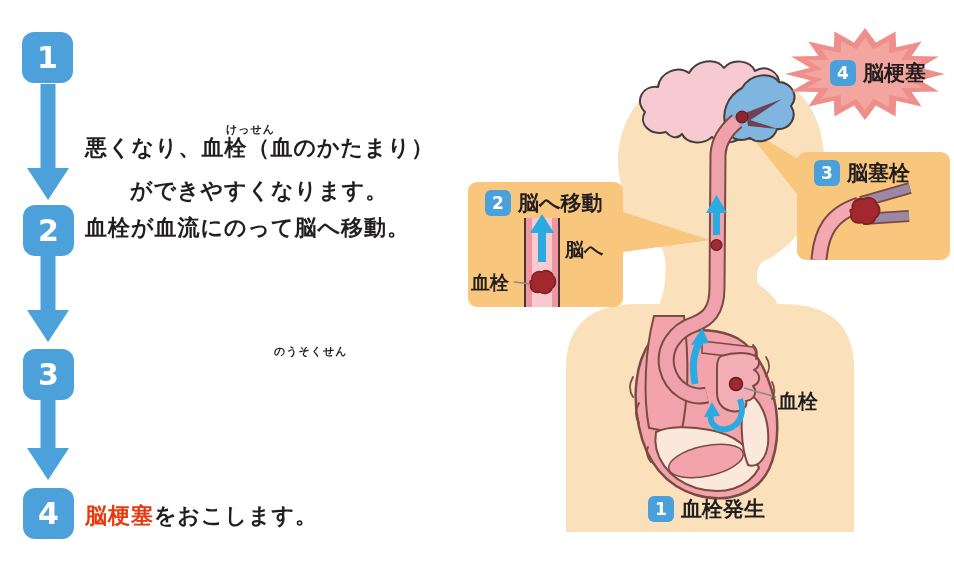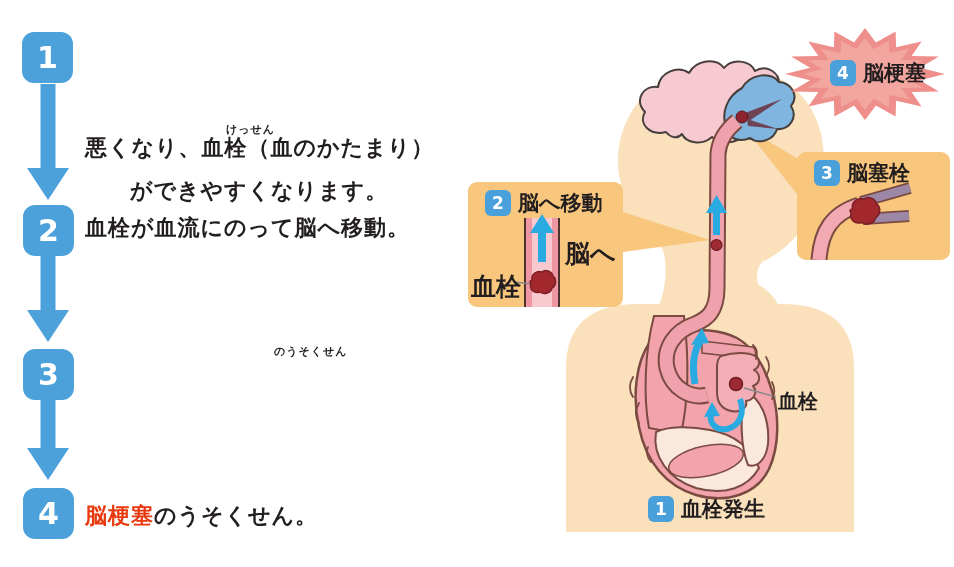--- a/index.html
+++ b/index.html
@@ -11,21 +11,21 @@
             display:flex;align-items:center;justify-content:center;
             font-size:30px;font-weight:bold;}
   .tline{font-size:22px;font-weight:600;white-space:nowrap;height:24px;line-height:24px;letter-spacing:1px;}
   .furigana{font-size:11px;font-weight:600;letter-spacing:1px;white-space:nowrap;margin-left:28px;}
   .red{color:#E8380D;}
   
   .minibadge{width:26px;height:26px;border-radius:6px;background:#4AA0DA;color:#fff;
              display:flex;align-items:center;justify-content:center;
              font-size:17px;font-weight:bold;flex:0 0 auto;}
   .figlabel{font-size:21px;font-weight:600;white-space:nowrap;line-height:26px;}
-  .smalllabel{font-size:25px;font-weight:600;white-space:nowrap;}
+  .smalllabel{font-size:19px;font-weight:600;white-space:nowrap;}
   .labelrow{display:flex;gap:7px;align-items:center;}
   .callout{background:#F8C67D;border-radius:9px;overflow:hidden;z-index:3;}
   .callout .hdr{position:absolute;left:17px;top:8px;}
   .z2{z-index:2;} .z3{z-index:3;} .z4{z-index:4;}
   svg{display:block;}
 </style>
 </head>
 <body>
 
 <div id="stage">
@@ -127,21 +127,21 @@
   </svg>
 
   <div class="abs bigbadge z2" style="left:23px;top:349px;">3</div>
   <div class="abs furigana z2" style="left:246px;top:344px;">のうそくせん</div>
   <svg class="abs z2" style="left:27px;top:399px;" width="42" height="81">
     <rect x="13.5" y="0" width="15" height="51" fill="#4CA1DB"></rect>
       <polygon points="0,49 42,49 21,81" fill="#4CA1DB"></polygon>
   </svg>
 
   <div class="abs bigbadge z2" style="left:23px;top:488px;">4</div>
-  <div class="abs tline z2" style="left:85px;top:504px;"><span class="red">脳梗塞</span><span>のうそくせん。</span></div>
+  <div class="abs tline z2" style="left:85px;top:504px;"><span class="red">脳梗塞</span><span>をおこします。</span></div>
 
   <div class="abs labelrow z4" style="left:830px;top:60px;">
     <div class="minibadge">4</div>
     <div class="figlabel">脳梗塞</div>
   </div>
 
   <div class="abs callout" style="left:797px;top:152px;width:153px;height:108px;">
     <svg class="abs" style="left:0;top:0;" width="153" height="108">
       <path d="M 64,50 L 113,36" stroke="#7B4B42" stroke-width="12" fill="none"></path>
       <path d="M 64,50 L 113,36" stroke="#9C87A6" stroke-width="8.5" fill="none"></path>

